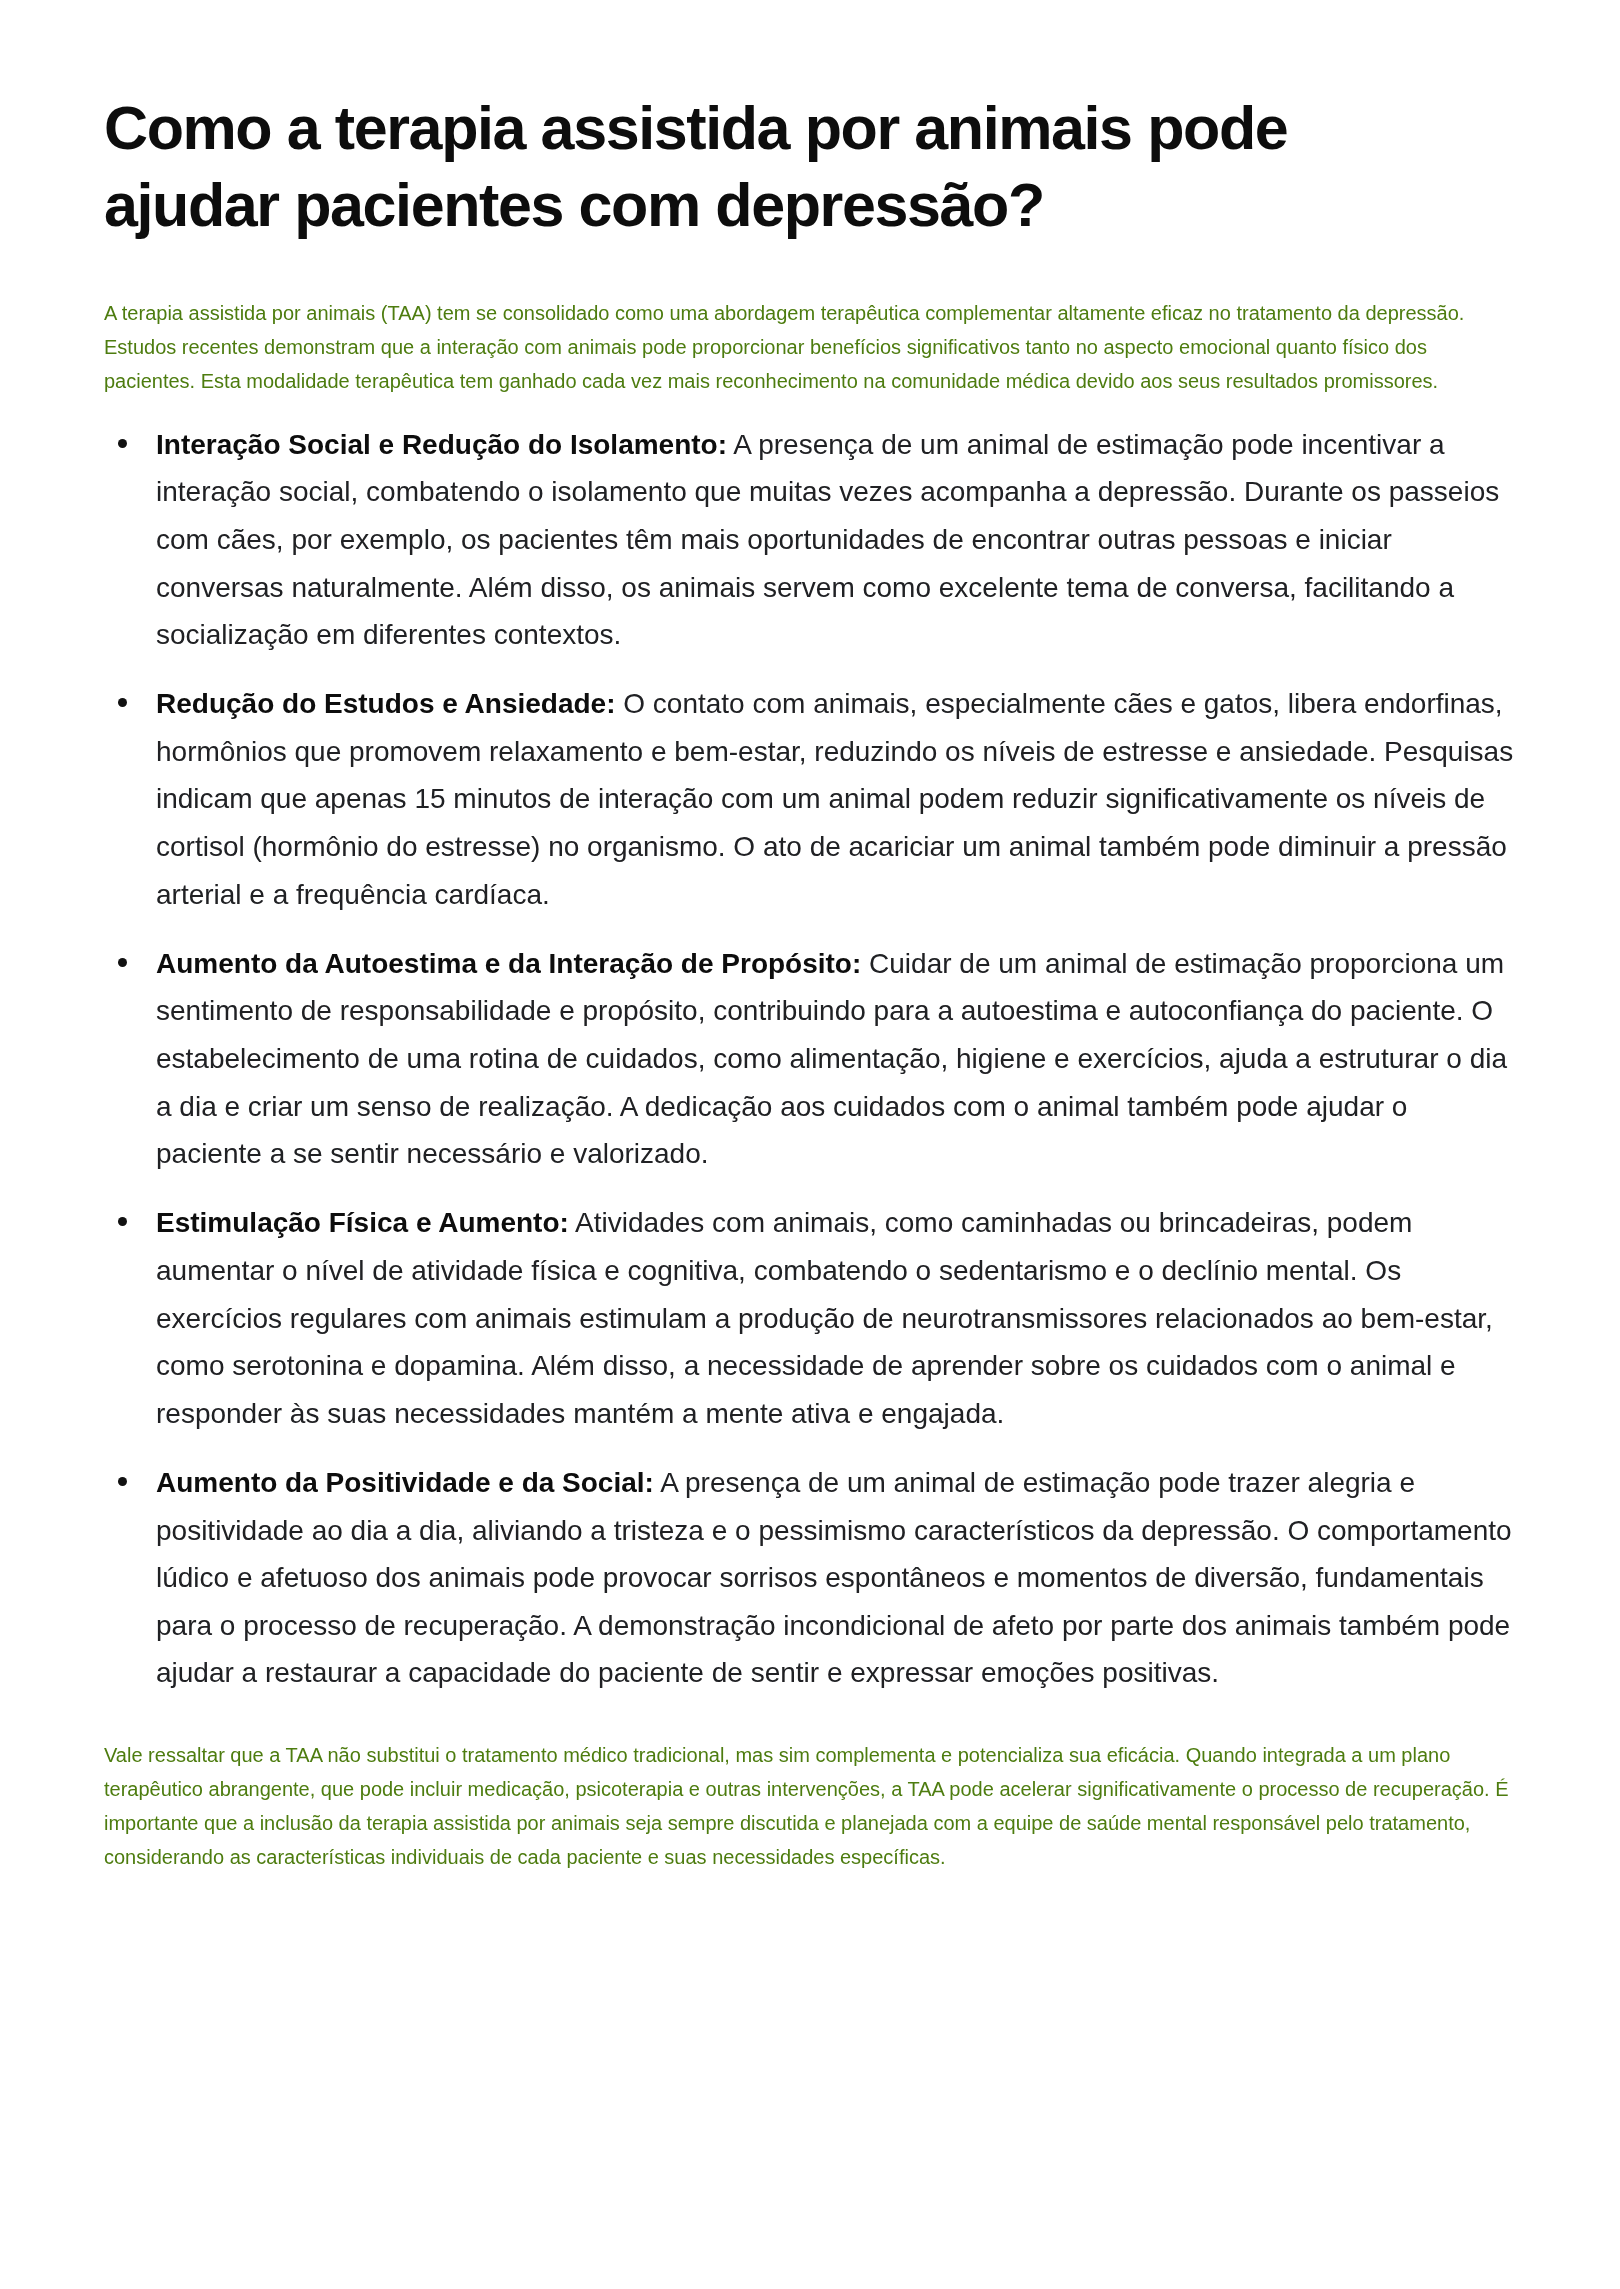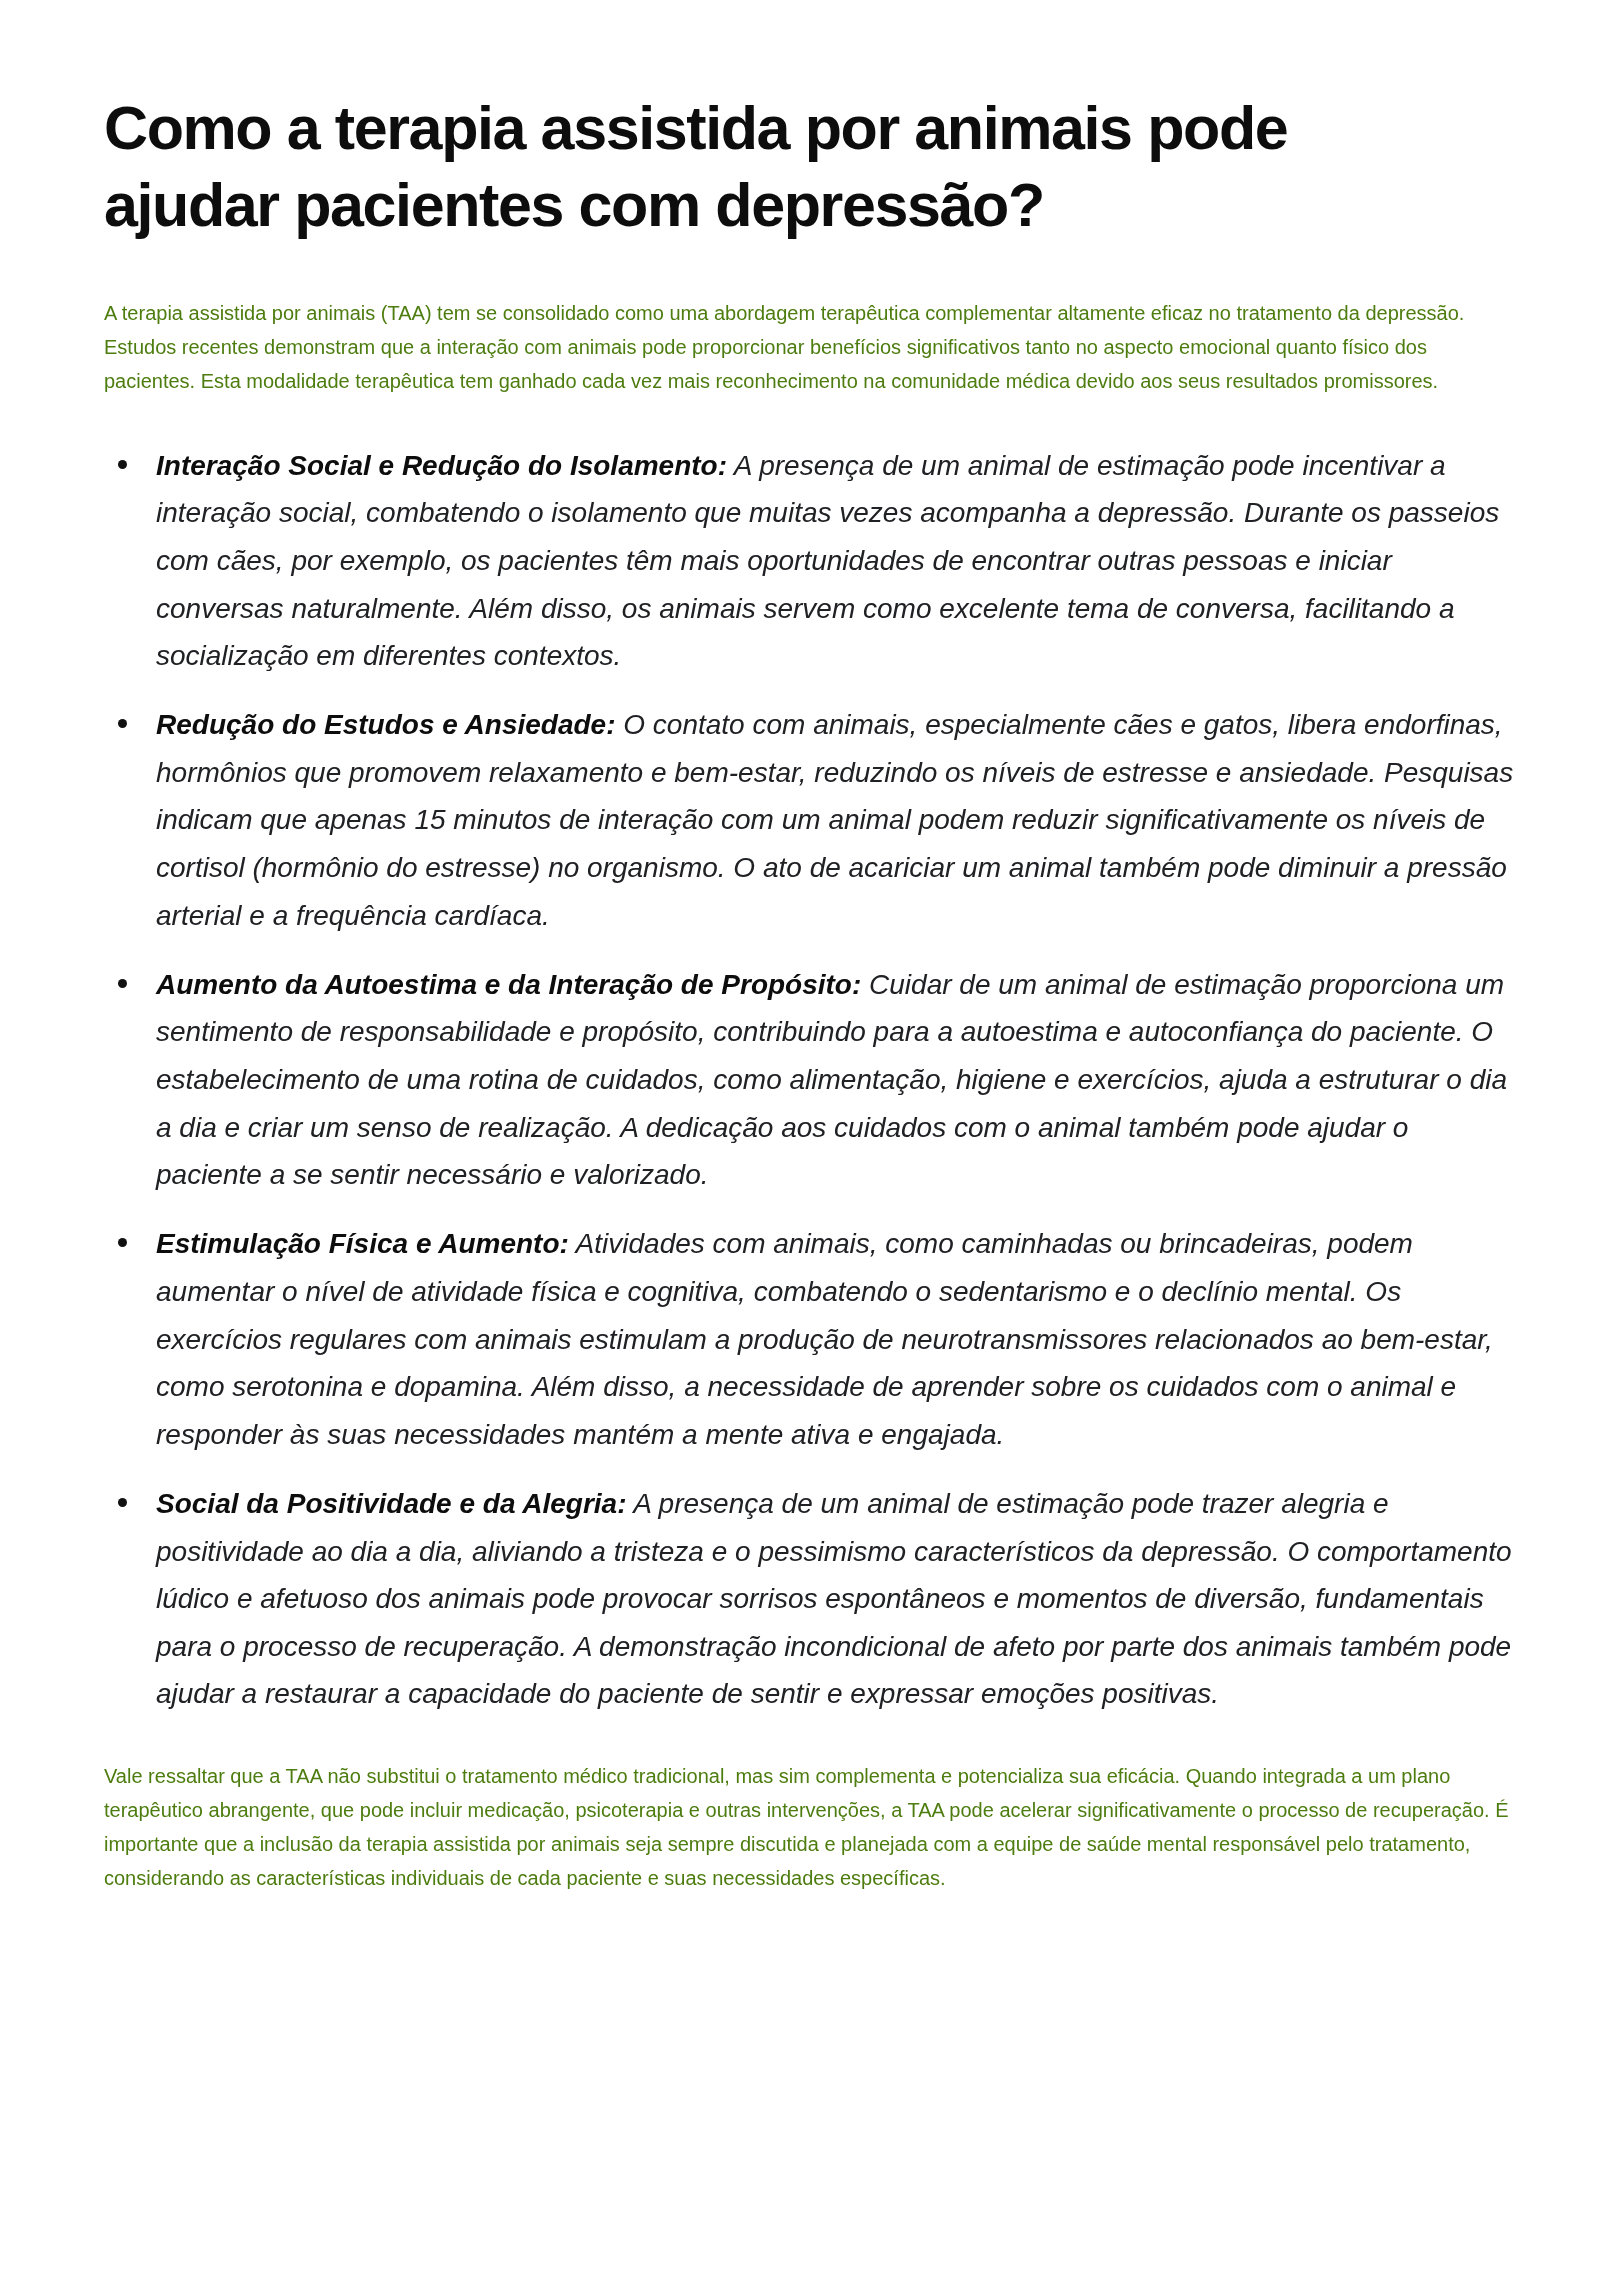--- a/index.html
+++ b/index.html
@@ -26,23 +26,22 @@
     margin-bottom: 52px;
   }
   .paragraph {
     font-size: 20px;
     line-height: 1.7;
     color: #4d7c0f;
     max-width: 1418px;
   }
   .benefits-list {
     list-style: none;
-    margin: 44px 0 41px 0;
+    margin: 23px 0 41px 0;
     max-width: 1418px;
-    font-style: italic;
   }
   .benefit-item {
     position: relative;
     padding-left: 52px;
     margin-bottom: 21.6px;
     font-size: 28px;
     line-height: 1.7;
     color: #202124;
   }
   .benefit-item:last-child { margin-bottom: 0; }
@@ -90,21 +89,21 @@
     </li>
 
     <li class="benefit-item">
       <span class="bullet"></span>
       <span class="benefit-label">Estimulação Física e Aumento:</span>
       <span class="benefit-text">Atividades com animais, como caminhadas ou brincadeiras, podem aumentar o nível de atividade física e cognitiva, combatendo o sedentarismo e o declínio mental. Os exercícios regulares com animais estimulam a produção de neurotransmissores relacionados ao bem-estar, como serotonina e dopamina. Além disso, a necessidade de aprender sobre os cuidados com o animal e responder às suas necessidades mantém a mente ativa e engajada.</span>
     </li>
 
     <li class="benefit-item">
       <span class="bullet"></span>
-      <span class="benefit-label">Social da Positividade e da Alegria:</span>
+      <span class="benefit-label">Aumento da Positividade e da Social:</span>
       <span class="benefit-text">A presença de um animal de estimação pode trazer alegria e positividade ao dia a dia, aliviando a tristeza e o pessimismo característicos da depressão. O comportamento lúdico e afetuoso dos animais pode provocar sorrisos espontâneos e momentos de diversão, fundamentais para o processo de recuperação. A demonstração incondicional de afeto por parte dos animais também pode ajudar a restaurar a capacidade do paciente de sentir e expressar emoções positivas.</span>
     </li>
 
   </ul>
 
   <p class="paragraph">Vale ressaltar que a TAA não substitui o tratamento médico tradicional, mas sim complementa e potencializa sua eficácia. Quando integrada a um plano terapêutico abrangente, que pode incluir medicação, psicoterapia e outras intervenções, a TAA pode acelerar significativamente o processo de recuperação. É importante que a inclusão da terapia assistida por animais seja sempre discutida e planejada com a equipe de saúde mental responsável pelo tratamento, considerando as características individuais de cada paciente e suas necessidades específicas.</p>
 
 </main>
 
 

